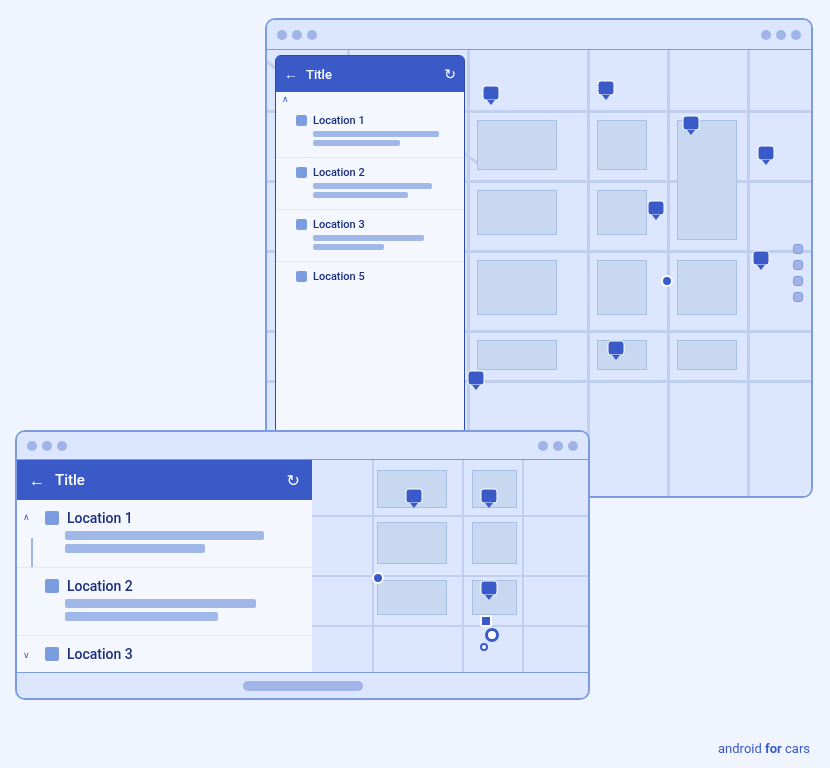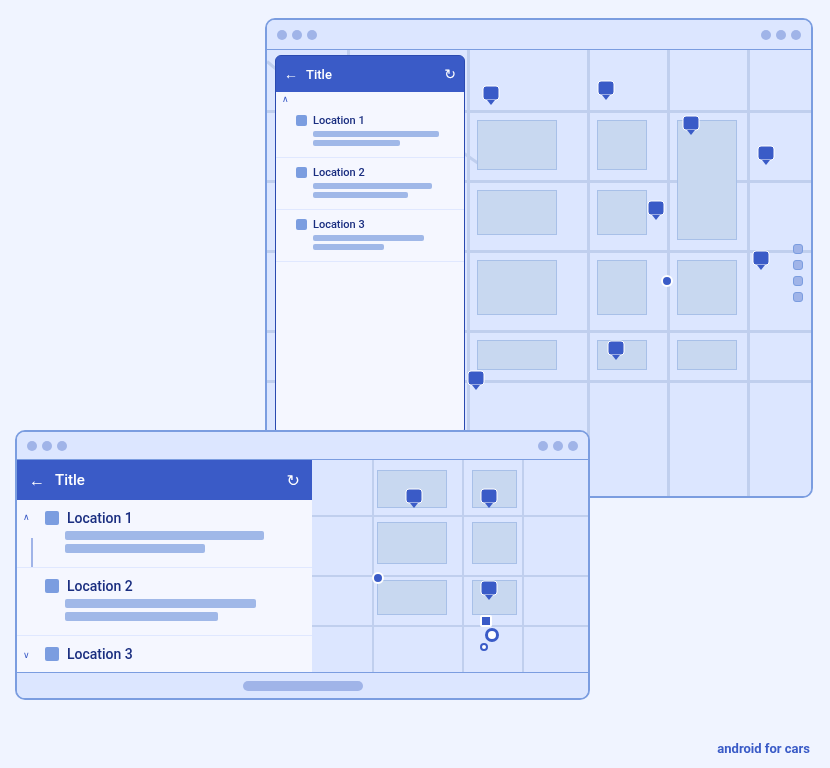--- a/index.html
+++ b/index.html
@@ -298,21 +298,21 @@
       right: 20px;
       font-size: 13px;
       color: #3a5bc7;
       font-style: normal;
     }
     .brand-text em {
       font-weight: 700;
       font-style: normal;
     }
     .brand-text span {
-      font-weight: 700;
+      font-weight: 400;
     }
 
     
     .map-block {
       position: absolute;
       background: #c8d8f0;
       border: 1px solid #a8c0e8;
     }
   </style>
 </head>
@@ -453,20 +453,26 @@
       <div class="item-bar" style="width:60%;"></div>
     </div>
     <div class="panel-item">
       <div class="item-name">
         <div class="item-checkbox"></div>
         <span>Location 3</span>
       </div>
       <div class="item-bar" style="width:70%;"></div>
       <div class="item-bar" style="width:45%;"></div>
     </div>
+    <div class="panel-item" style="border-bottom:none;">
+      <div class="item-name">
+        <div class="item-checkbox"></div>
+        <span>Location 5</span>
+      </div>
+    </div>
   </div>
 </div>
 
 <div class="card-front">
   <div class="top-bar">
     <div class="dots-left" style="display:flex;gap:5px;">
       <div class="dot-circle"></div>
       <div class="dot-circle"></div>
       <div class="dot-circle"></div>
     </div>

